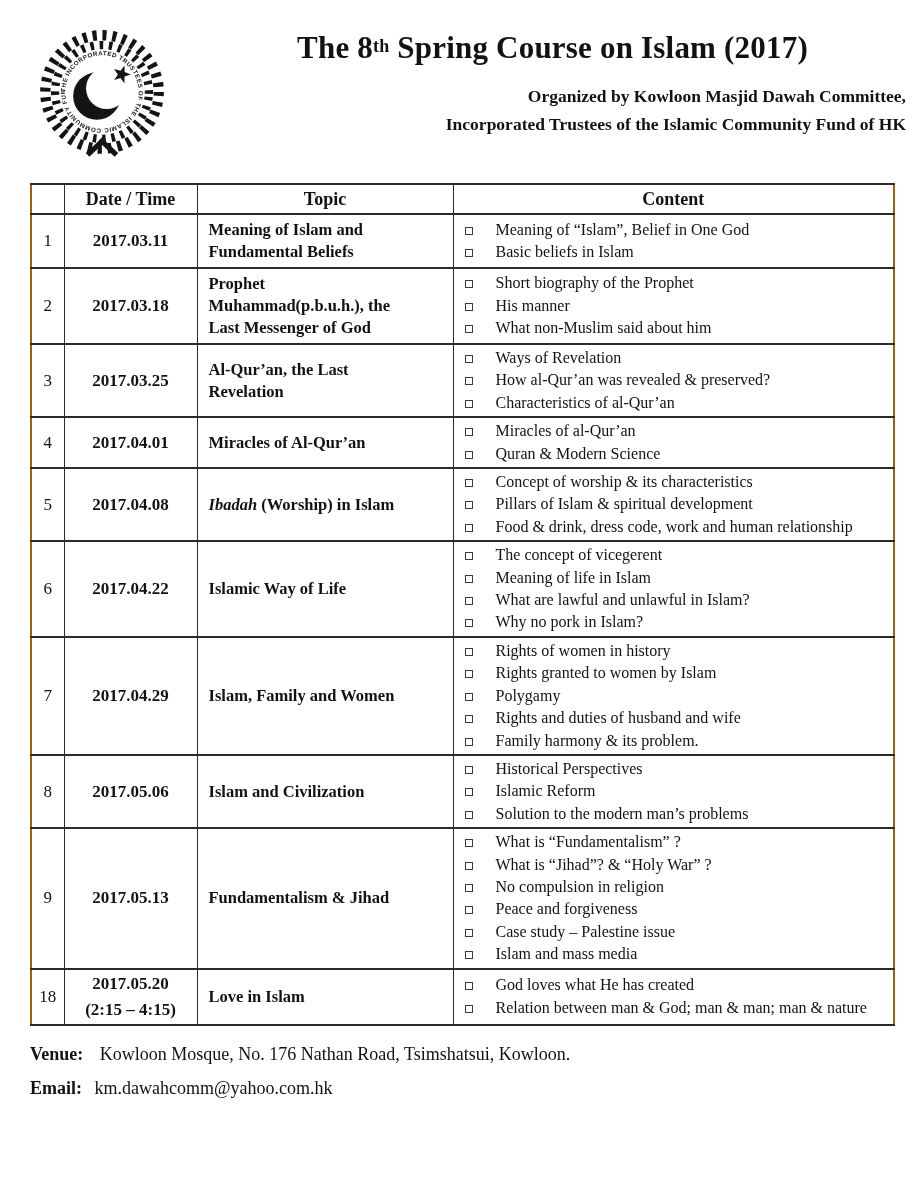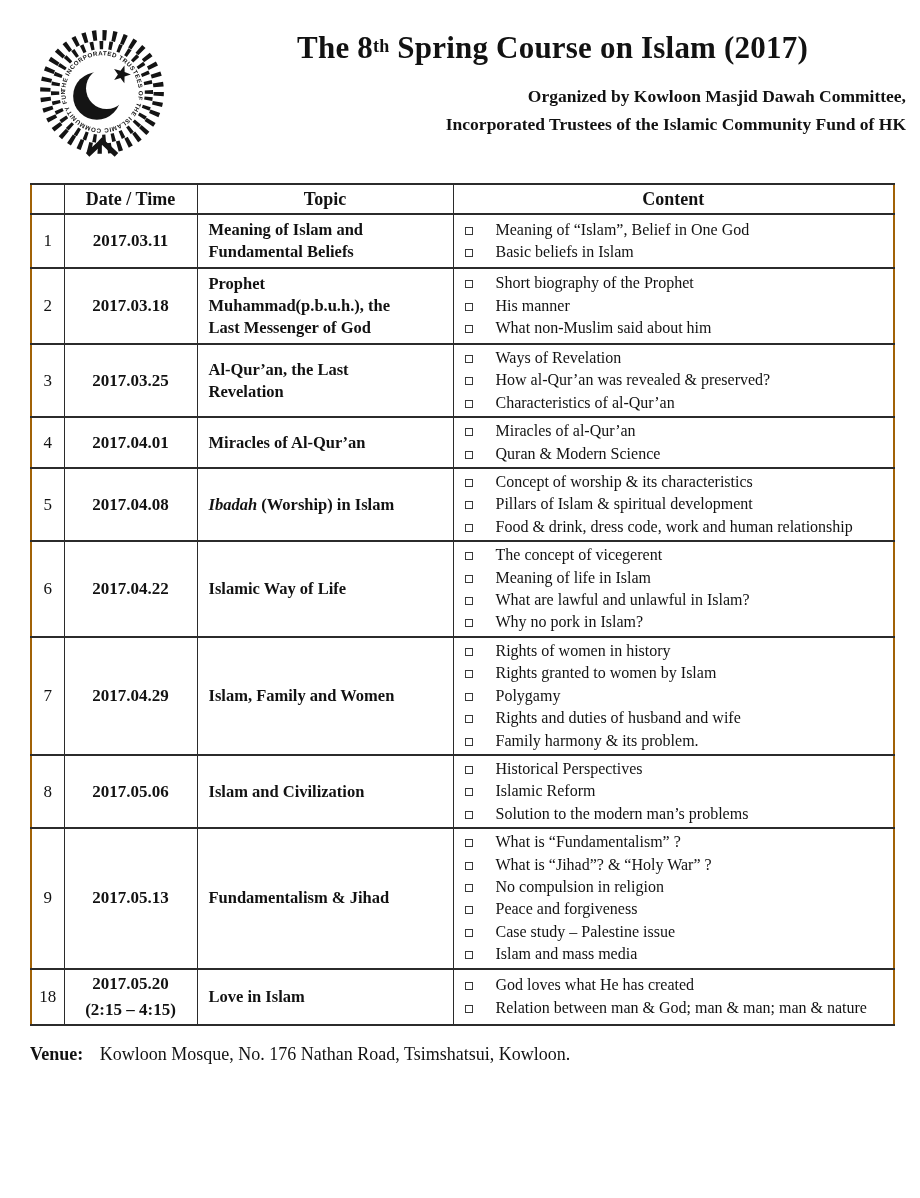--- a/index.html
+++ b/index.html
@@ -323,16 +323,20 @@
           </td>
     </tr>
   </tbody>
   </table>
 
   <div class="foot">
     <div class="fline">
       <span class="flabel">Venue:</span>
       <span class="fval">Kowloon Mosque, No. 176 Nathan Road, Tsimshatsui, Kowloon.</span>
     </div>
+    <div class="fline">
+      <span class="flabel">Email:</span>
+      <span class="fval" style="margin-left:8px">km.dawahcomm@yahoo.com.hk</span>
+    </div>
 
   </div>
 
 </div>
 
 </body></html>

